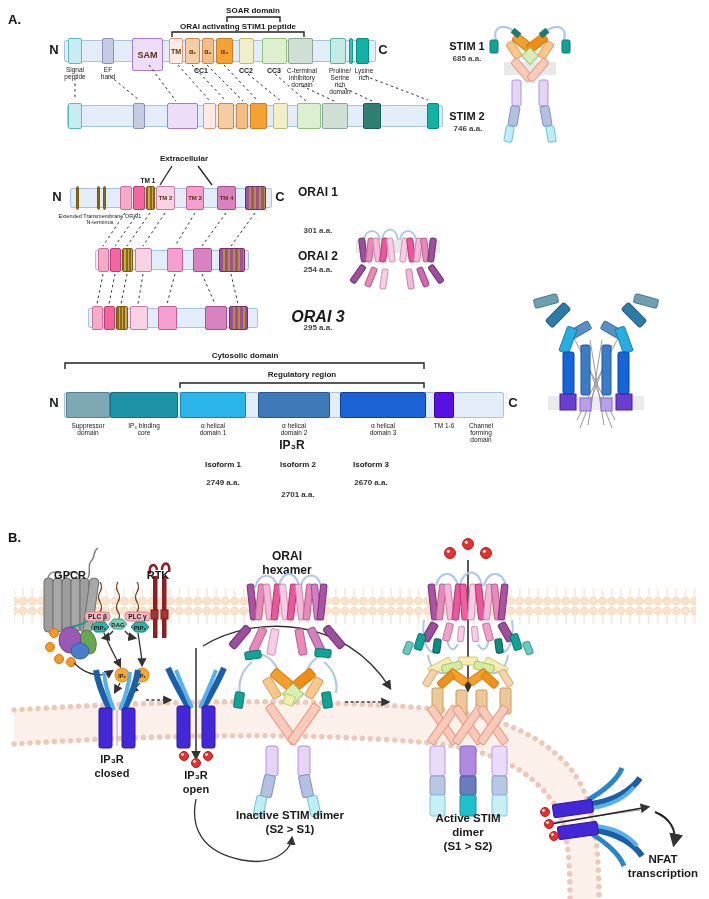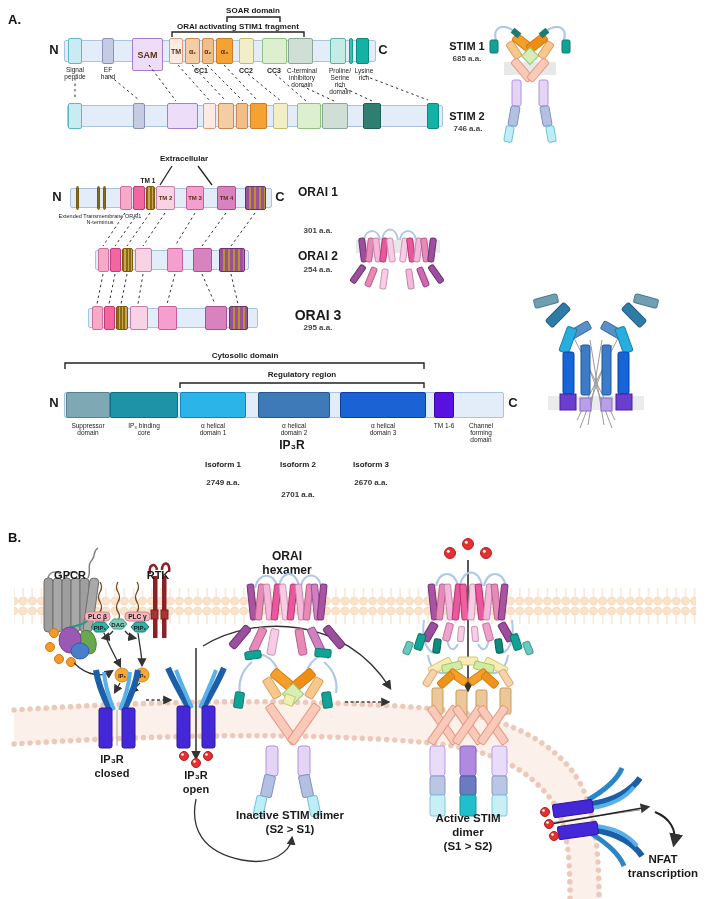--- a/index.html
+++ b/index.html
@@ -46,21 +46,21 @@
       <div class="albl b" style="left: 383px; top: 43px; font-size: 13px;">C</div>
       <div class="albl" style="left: 75px; top: 66px; width: 28px;">Signal peptide</div>
       <div class="albl" style="left: 108px; top: 66px; width: 24px;">EF hand</div>
       <div class="albl b" style="left: 201px; top: 67px; font-size: 7px;">CC1</div>
       <div class="albl b" style="left: 246px; top: 67px; font-size: 7px;">CC2</div>
       <div class="albl b" style="left: 274px; top: 67px; font-size: 7px;">CC3</div>
       <div class="albl" style="left: 302px; top: 67px; width: 36px;">C-terminal inhibitory domain</div>
       <div class="albl" style="left: 340px; top: 67px; width: 30px;">Proline/ Serine rich domain</div>
       <div class="albl" style="left: 364px; top: 67px; width: 22px;">Lysine rich</div>
       <div class="albl b" style="left: 253px; top: 7px; width: 90px; font-size: 8px;">SOAR domain</div>
-      <div class="albl b" style="left: 238px; top: 23px; width: 180px; font-size: 8px;">ORAI activating STIM1 fragment</div>
+      <div class="albl b" style="left: 238px; top: 23px; width: 180px; font-size: 8px;">ORAI activating STIM1 peptide</div>
       <div class="albl b" style="left: 467px; top: 40px; font-size: 11px;">STIM 1</div>
       <div class="albl b" style="left: 467px; top: 55px; font-size: 8px; color: rgb(68, 68, 68);">685 a.a.</div>
       <div class="rail" style="left: 67px; top: 105px; width: 376px; height: 22px;"></div>
       <div class="seg" style="left: 68px; top: 103px; width: 14px; height: 26px; background: rgb(201, 236, 242); border-color: rgb(92, 185, 198);"></div>
       <div class="seg" style="left: 133px; top: 103px; width: 12px; height: 26px; background: rgb(197, 203, 226); border-color: rgb(138, 146, 188);"></div>
       <div class="seg" style="left: 167px; top: 103px; width: 31px; height: 26px; background: rgb(238, 221, 248); border-color: rgb(168, 125, 206);"></div>
       <div class="seg" style="left: 203px; top: 103px; width: 13px; height: 26px; background: rgb(253, 235, 227); border-color: rgb(221, 154, 122);"></div>
       <div class="seg" style="left: 218px; top: 103px; width: 16px; height: 26px; background: rgb(244, 205, 164); border-color: rgb(205, 136, 80);"></div>
       <div class="seg" style="left: 236px; top: 103px; width: 12px; height: 26px; background: rgb(243, 189, 134); border-color: rgb(205, 136, 80);"></div>
       <div class="seg" style="left: 250px; top: 103px; width: 17px; height: 26px; background: rgb(246, 162, 50); border-color: rgb(200, 127, 40);"></div>
@@ -100,21 +100,21 @@
       <div class="albl b" style="left: 318px; top: 250px; font-size: 12px;">ORAI 2</div>
       <div class="albl b" style="left: 318px; top: 266px; font-size: 8px; color: rgb(68, 68, 68);">254 a.a.</div>
       <div class="rail" style="left: 88px; top: 308px; width: 170px; height: 20px;"></div>
       <div class="seg" style="left: 92px; top: 306px; width: 11px; height: 24px; background: rgb(245, 170, 198); border-color: rgb(207, 111, 158);"></div>
       <div class="seg" style="left: 104px; top: 306px; width: 11px; height: 24px; background: rgb(242, 103, 159); border-color: rgb(194, 58, 120);"></div>
       <div class="seg gold" style="left: 116px; top: 306px; width: 12px; height: 24px;"></div>
       <div class="seg" style="left: 130px; top: 306px; width: 18px; height: 24px; background: rgb(250, 210, 230); border-color: rgb(200, 124, 168);"></div>
       <div class="seg" style="left: 158px; top: 306px; width: 19px; height: 24px; background: rgb(244, 159, 206); border-color: rgb(194, 96, 158);"></div>
       <div class="seg" style="left: 205px; top: 306px; width: 22px; height: 24px; background: rgb(216, 131, 192); border-color: rgb(168, 80, 146);"></div>
       <div class="seg goldp" style="left: 229px; top: 306px; width: 19px; height: 24px;"></div>
-      <div class="albl b" style="left: 318px; top: 308px; font-size: 14px;">ORAI 3</div>
+      <div class="albl b" style="left: 318px; top: 308px; font-size: 16px; font-style: italic;">ORAI 3</div>
       <div class="albl b" style="left: 318px; top: 324px; font-size: 8px; color: rgb(68, 68, 68);">295 a.a.</div>
       <div class="rail" style="left: 64px; top: 392px; width: 440px; height: 26px;"></div>
       <div class="seg" style="left: 66px; top: 392px; width: 44px; height: 26px; background: rgb(126, 169, 180); border-color: rgb(85, 130, 142);"></div>
       <div class="seg" style="left: 110px; top: 392px; width: 68px; height: 26px; background: rgb(30, 147, 168); border-color: rgb(15, 111, 130);"></div>
       <div class="seg" style="left: 180px; top: 392px; width: 66px; height: 26px; background: rgb(43, 180, 232); border-color: rgb(21, 131, 189);"></div>
       <div class="seg" style="left: 258px; top: 392px; width: 72px; height: 26px; background: rgb(62, 122, 184); border-color: rgb(39, 85, 140);"></div>
       <div class="seg" style="left: 340px; top: 392px; width: 86px; height: 26px; background: rgb(27, 98, 212); border-color: rgb(13, 63, 158);"></div>
       <div class="seg" style="left: 434px; top: 392px; width: 20px; height: 26px; background: rgb(90, 16, 224); border-color: rgb(58, 8, 160);"></div>
       <div class="albl b" style="left: 245px; top: 352px; width: 100px; font-size: 8px;">Cytosolic domain</div>
       <div class="albl b" style="left: 302px; top: 371px; width: 100px; font-size: 8px;">Regulatory region</div>

